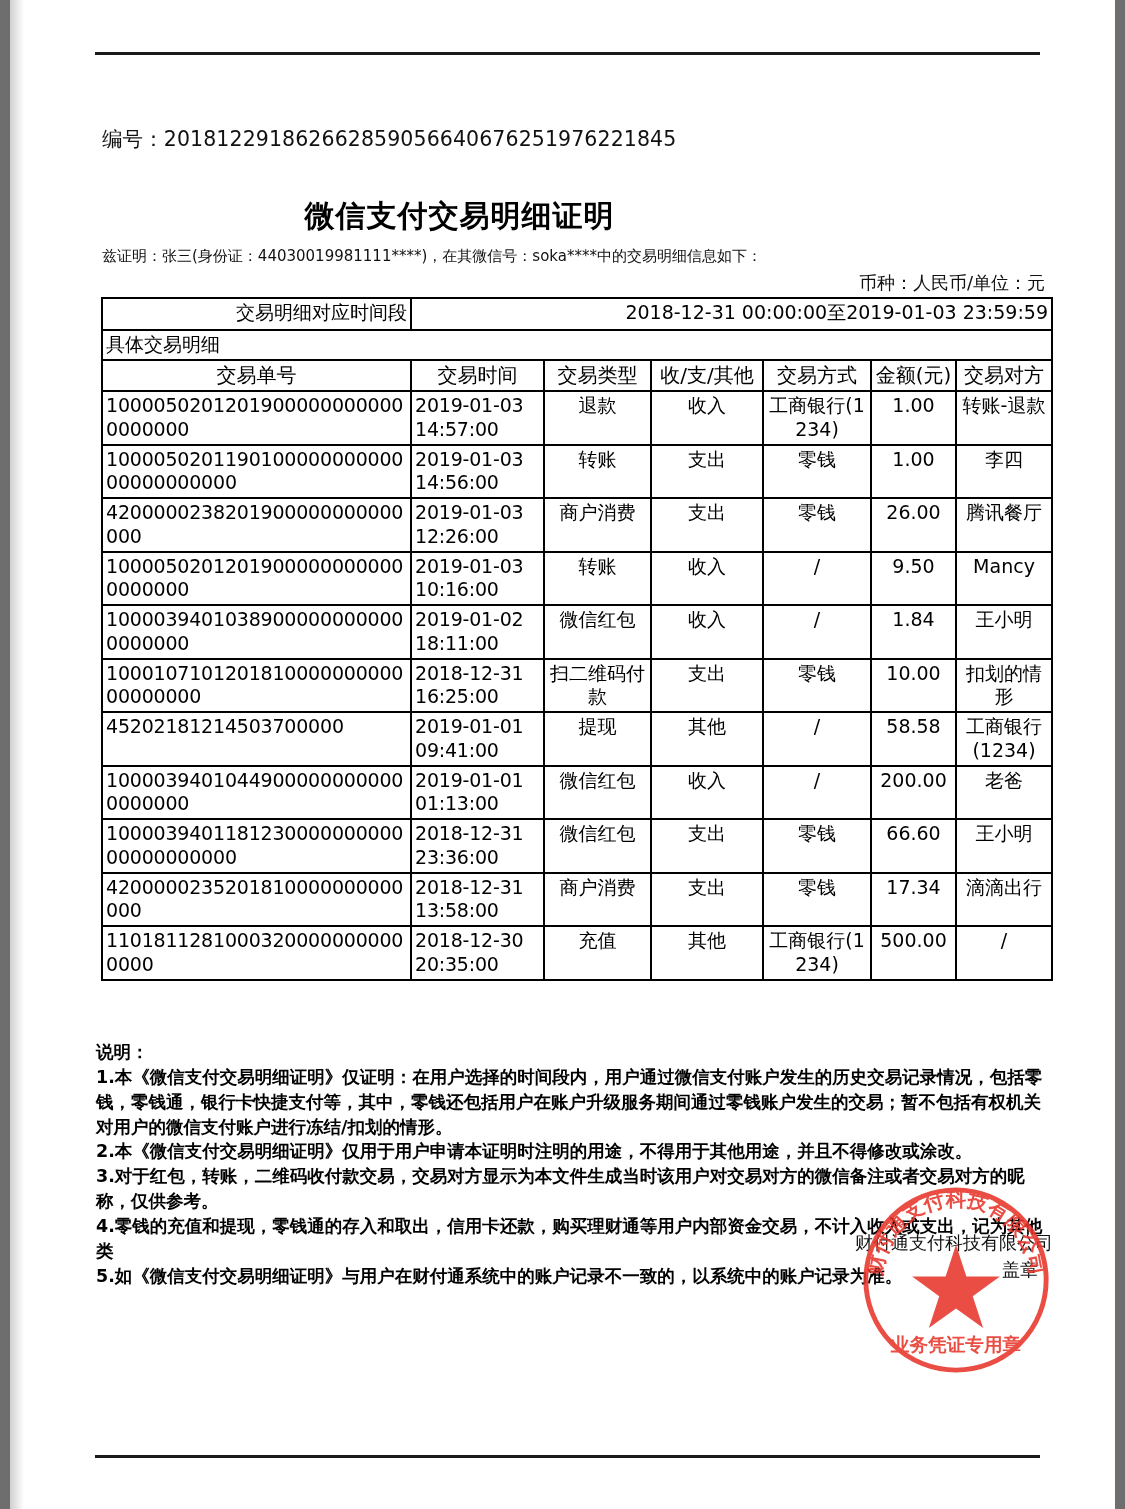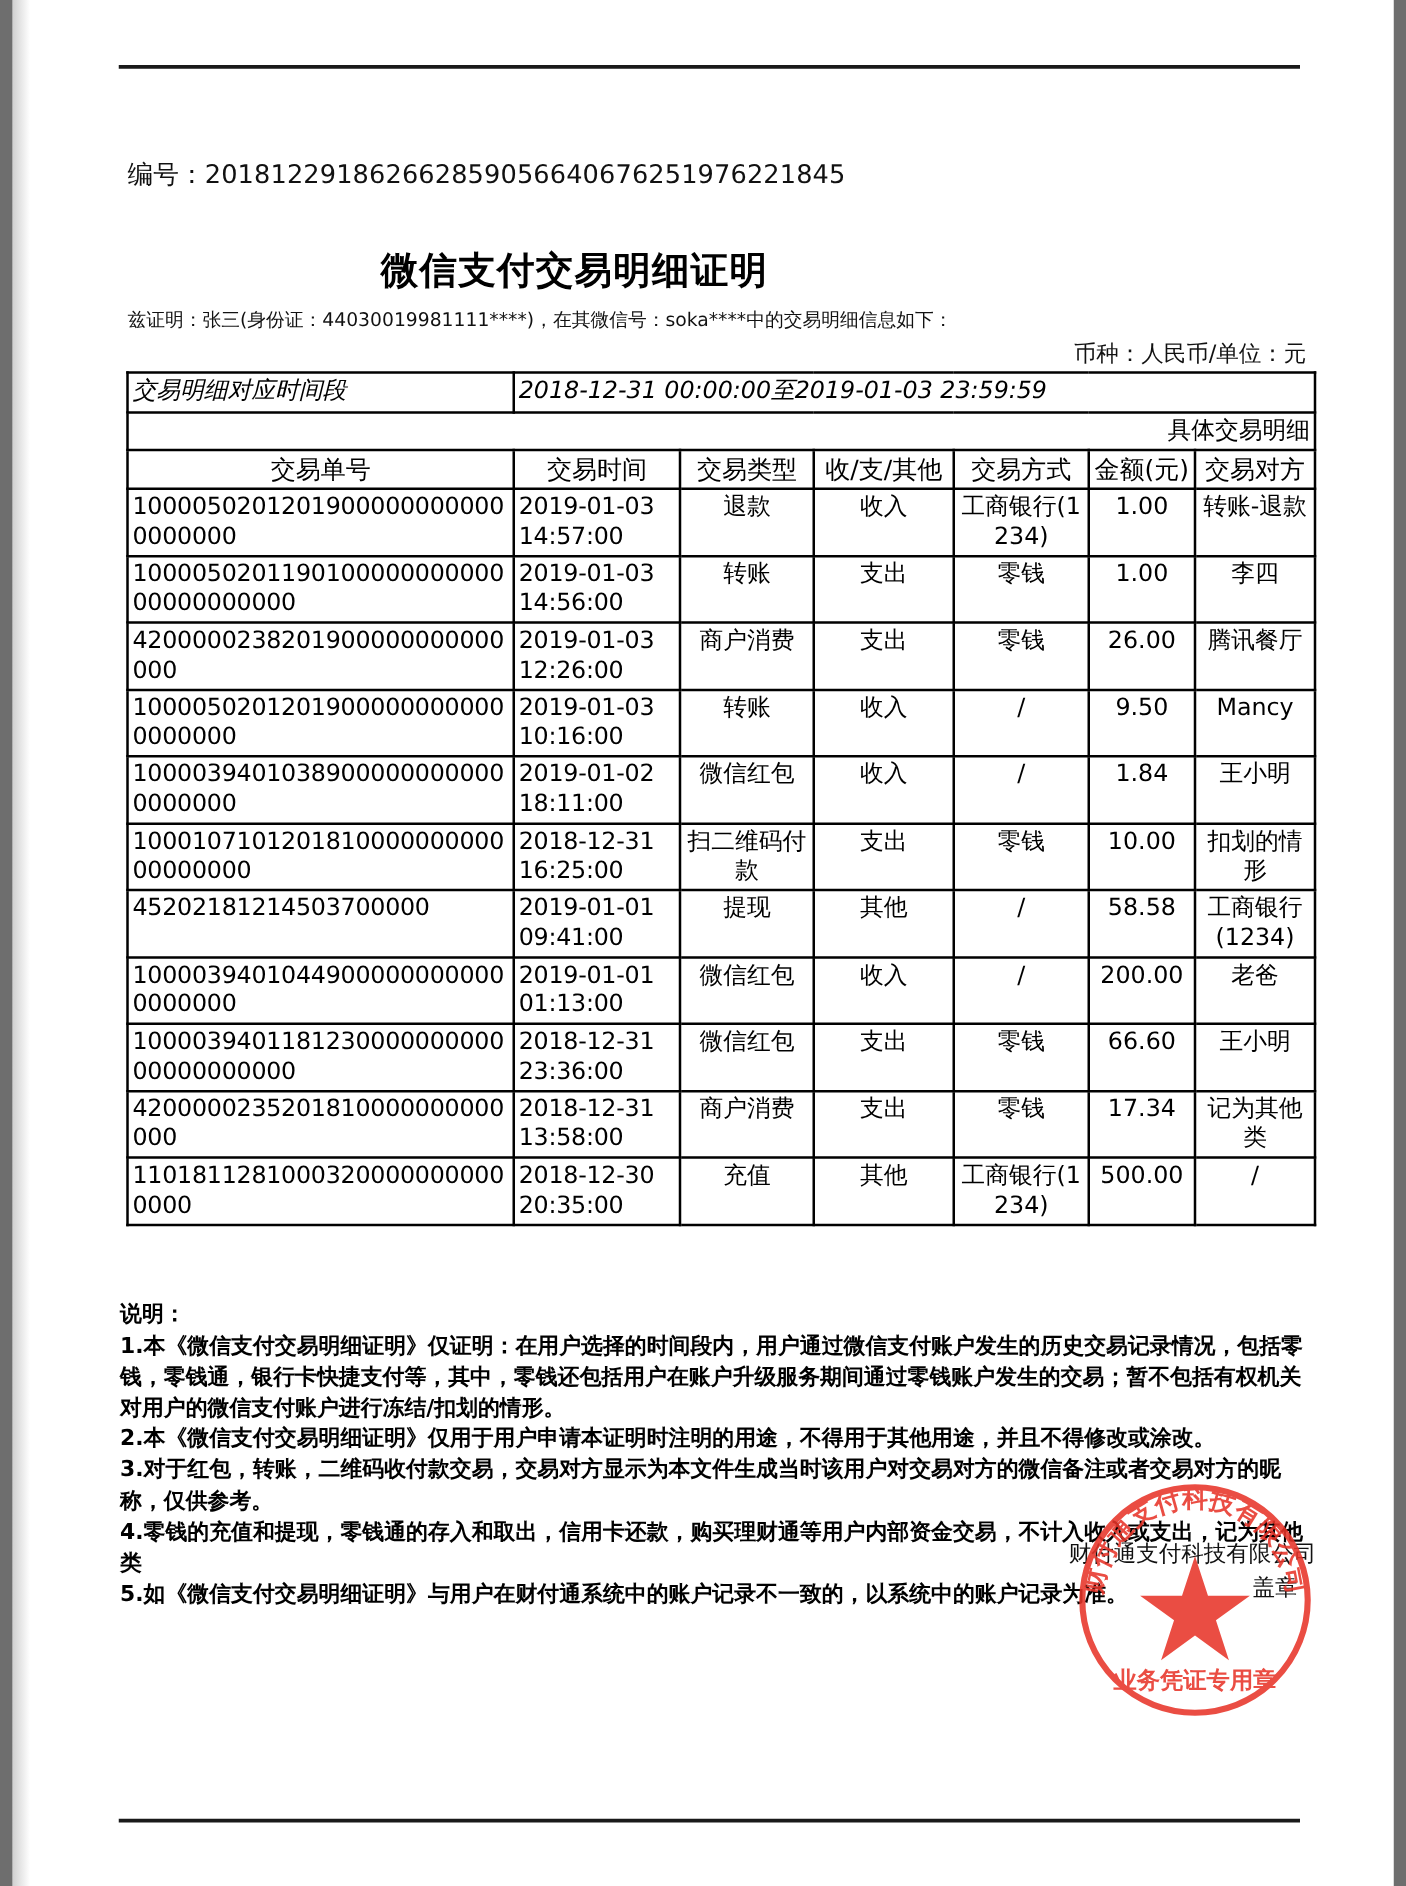--- a/index.html
+++ b/index.html
@@ -59,28 +59,27 @@
     border: 2px solid #000;
     padding: 2px 3px;
     font-size: 19px;
     color: #000;
     font-weight: normal;
     vertical-align: top;
     line-height: 1.25;
     word-break: break-all;
   }
   td.period-label, td.period-value {
-    text-align: left;
+    text-align: right;
     height: 32px;
     vertical-align: middle;
     font-size: 20px;
-    font-style: italic;
   }
   td.section-title {
-    text-align: right;
+    text-align: left;
     font-weight: 700;
     font-size: 20px;
     height: 30px;
     vertical-align: middle;
   }
   thead td.colhead {
     text-align: center;
     font-size: 20px;
     height: 30px;
     vertical-align: middle;
@@ -243,21 +242,21 @@
           <td class="c-amt">66.60</td>
           <td class="c-party">王小明</td>
         </tr>
         <tr>
           <td class="c-id">4200000235201810000000000000</td>
           <td class="c-time">2018-12-31 13:58:00</td>
           <td class="c-type">商户消费</td>
           <td class="c-dir">支出</td>
           <td class="c-method">零钱</td>
           <td class="c-amt">17.34</td>
-          <td class="c-party">记为其他类</td>
+          <td class="c-party">滴滴出行</td>
         </tr>
         <tr>
           <td class="c-id">11018112810003200000000000000</td>
           <td class="c-time">2018-12-30 20:35:00</td>
           <td class="c-type">充值</td>
           <td class="c-dir">其他</td>
           <td class="c-method">工商银行(1234)</td>
           <td class="c-amt">500.00</td>
           <td class="c-party">/</td>
         </tr>

